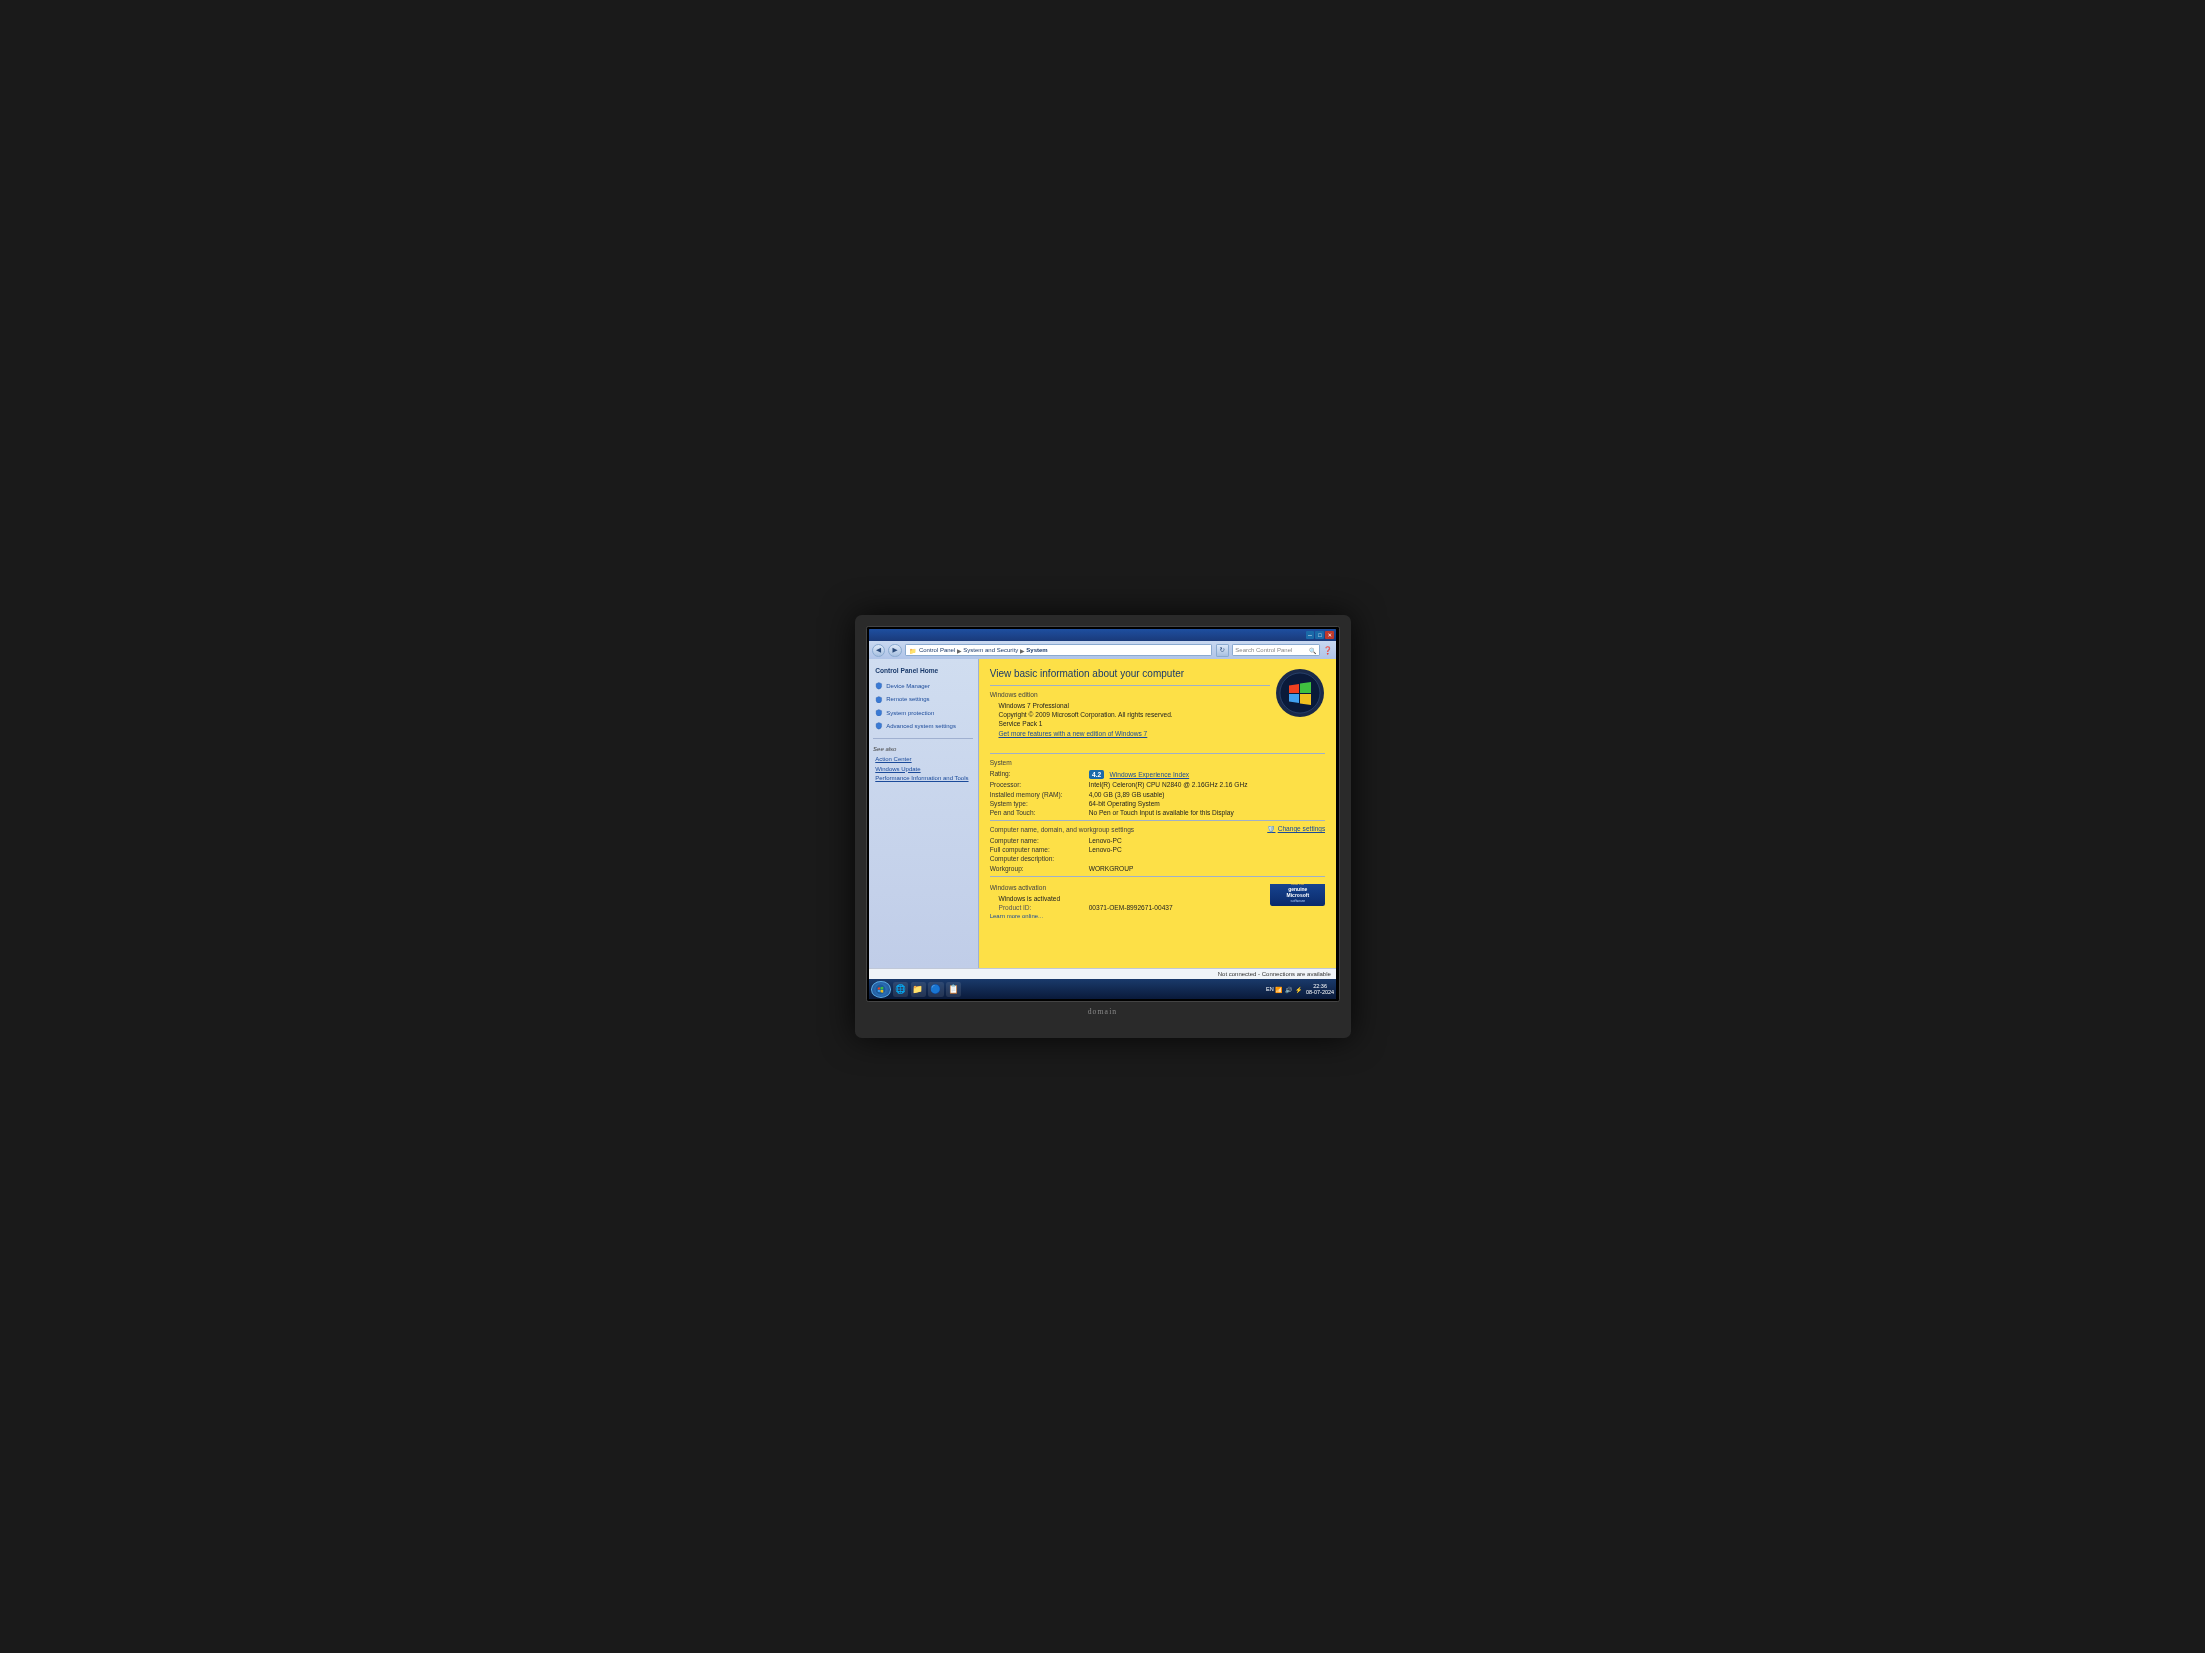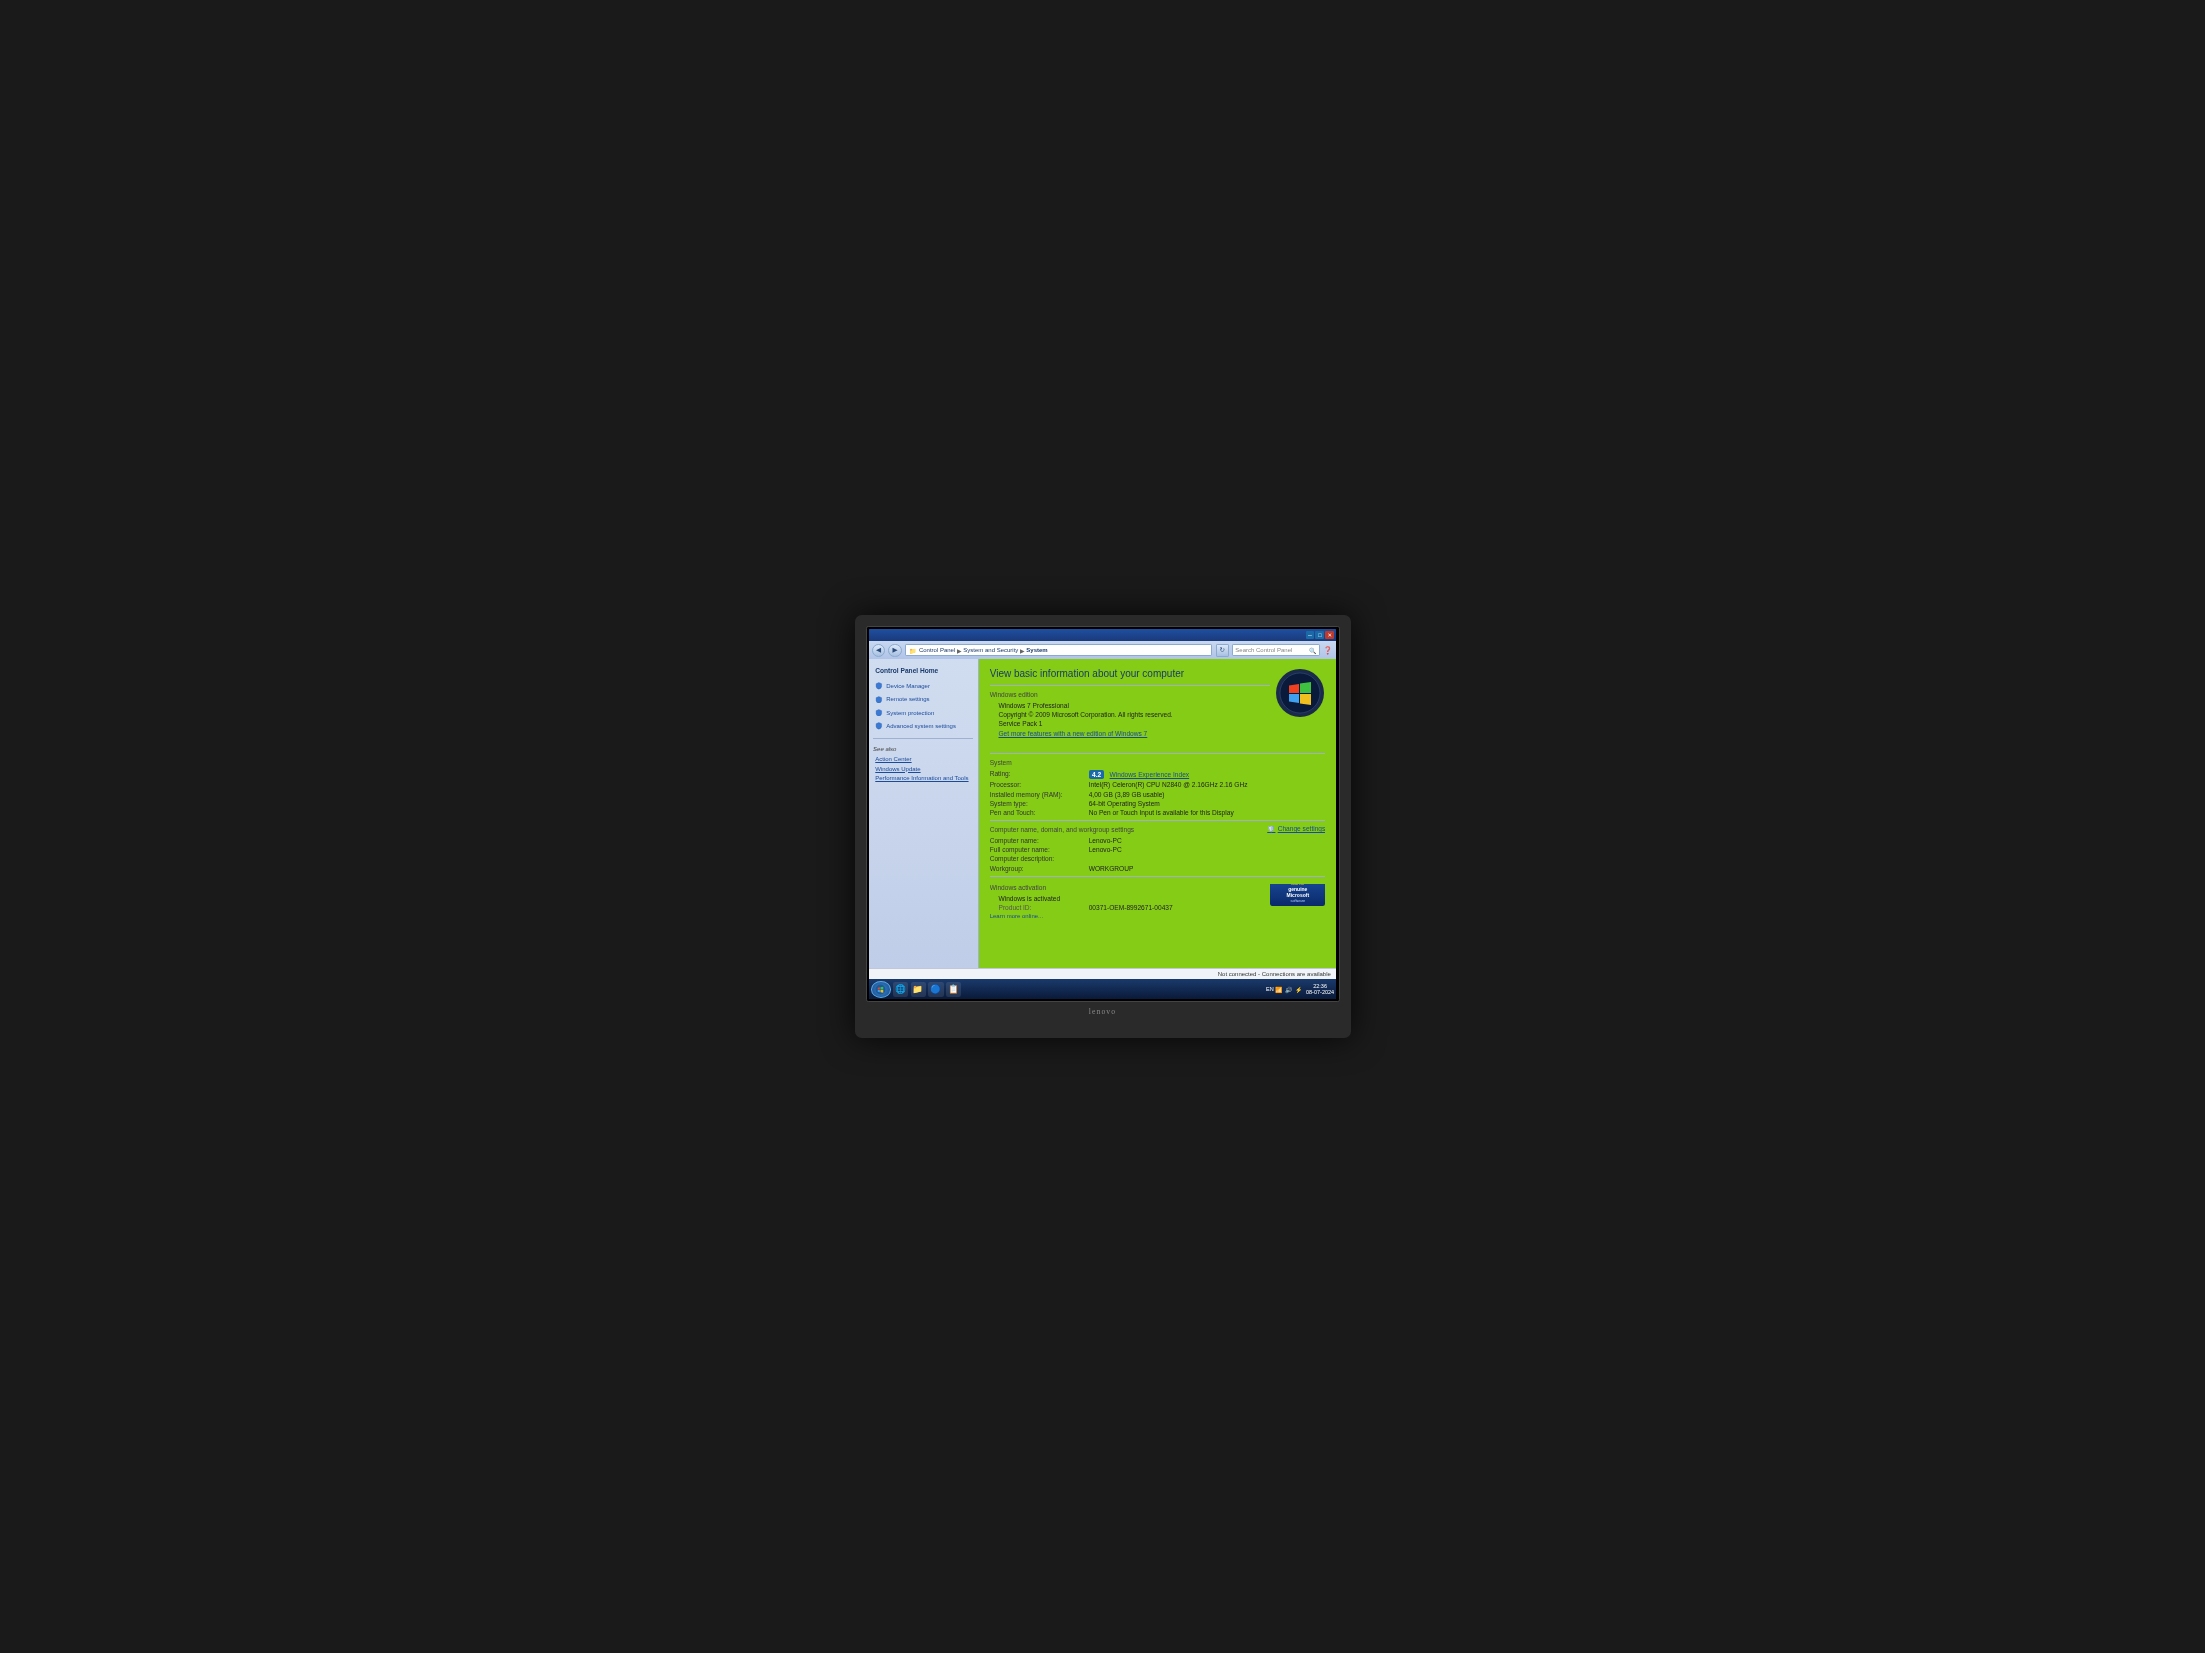--- a/index.html
+++ b/index.html
@@ -152,21 +152,21 @@
       color: #1a4a9a;
       cursor: pointer;
       padding: 1.1px 2.2px;
       text-decoration: underline;
       margin-bottom: 1.1px;
     }
 
     
     .content {
       flex: 1;
-      background: #84cc16;
+      background: #fde047;
       padding: 8.8px 11px;
       overflow-y: auto;
     }
     .page-title {
       font-size: 10px;
       color: #1a3a6b;
       font-weight: normal;
       margin-bottom: 6.6px;
     }
     .section-divider {
@@ -544,15 +544,15 @@
           </div>
           <div class="clock">
             <div>22:36</div>
             <div>08-07-2024</div>
           </div>
         </div>
       </div>
 
     </div>
   </div>
-  <div style="text-align:center;padding:4.4px 0 0;color:#888;font-size:7.7px;letter-spacing:1.1px;font-family:serif;">lenovo</div>
+  <div style="text-align:center;padding:4.4px 0 0;color:#888;font-size:7.7px;letter-spacing:1.1px;font-family:serif;">domain</div>
 </div>
 
 
 </body></html>

